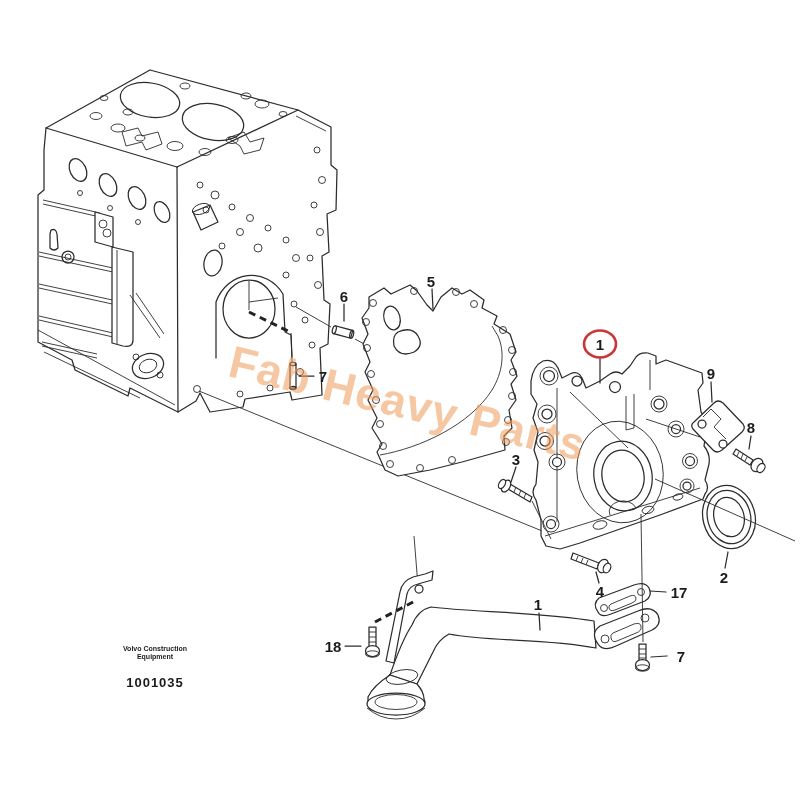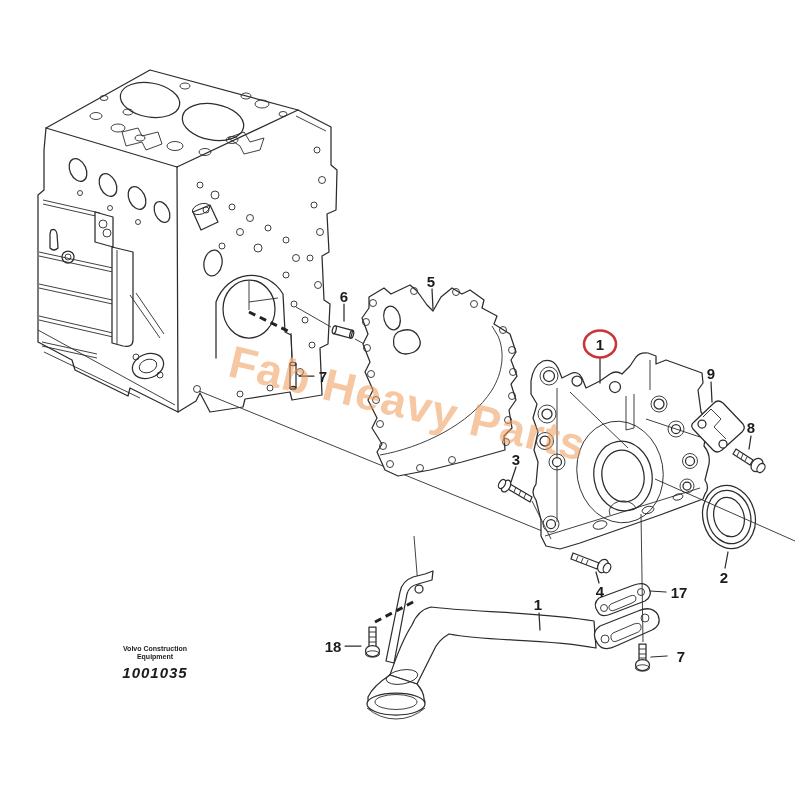--- a/index.html
+++ b/index.html
@@ -6,21 +6,21 @@
   .stage{position:relative;width:800px;height:800px;background:#ffffff;overflow:hidden;
          font-family:"Liberation Sans",sans-serif;}
   .stage svg{position:absolute;left:0;top:0;}
   .callout{position:absolute;transform:translate(-50%,-50%);font-weight:bold;
            font-size:15px;color:#1b1b1b;line-height:1;}
   .watermark{position:absolute;left:236px;top:336px;transform:rotate(13.5deg);
              transform-origin:left top;font-size:45px;font-weight:bold;
              color:#ef9a58;opacity:0.55;letter-spacing:1px;white-space:nowrap;}
   .footer{position:absolute;left:96px;top:645px;width:118px;text-align:center;color:#1b1b1b;}
   .footer .company{font-size:7px;font-weight:bold;line-height:8px;}
-  .footer .number{font-size:15px;font-weight:bold;letter-spacing:1px;margin-top:3px;font-style:italic;}
+  .footer .number{font-size:13px;font-weight:bold;letter-spacing:1px;margin-top:14px;}
   .ln{stroke:#2e2b2b;fill:none;stroke-width:1.25;stroke-linecap:round;stroke-linejoin:round;}
   .lnw{stroke:#2e2b2b;fill:#ffffff;stroke-width:1.25;stroke-linecap:round;stroke-linejoin:round;}
   .thin{stroke:#2e2b2b;fill:none;stroke-width:0.9;}
   .dash{stroke:#242121;fill:none;stroke-width:3;stroke-dasharray:7 5;stroke-linecap:butt;}
 </style>
 </head>
 <body>
 
 <div class="stage">
 

